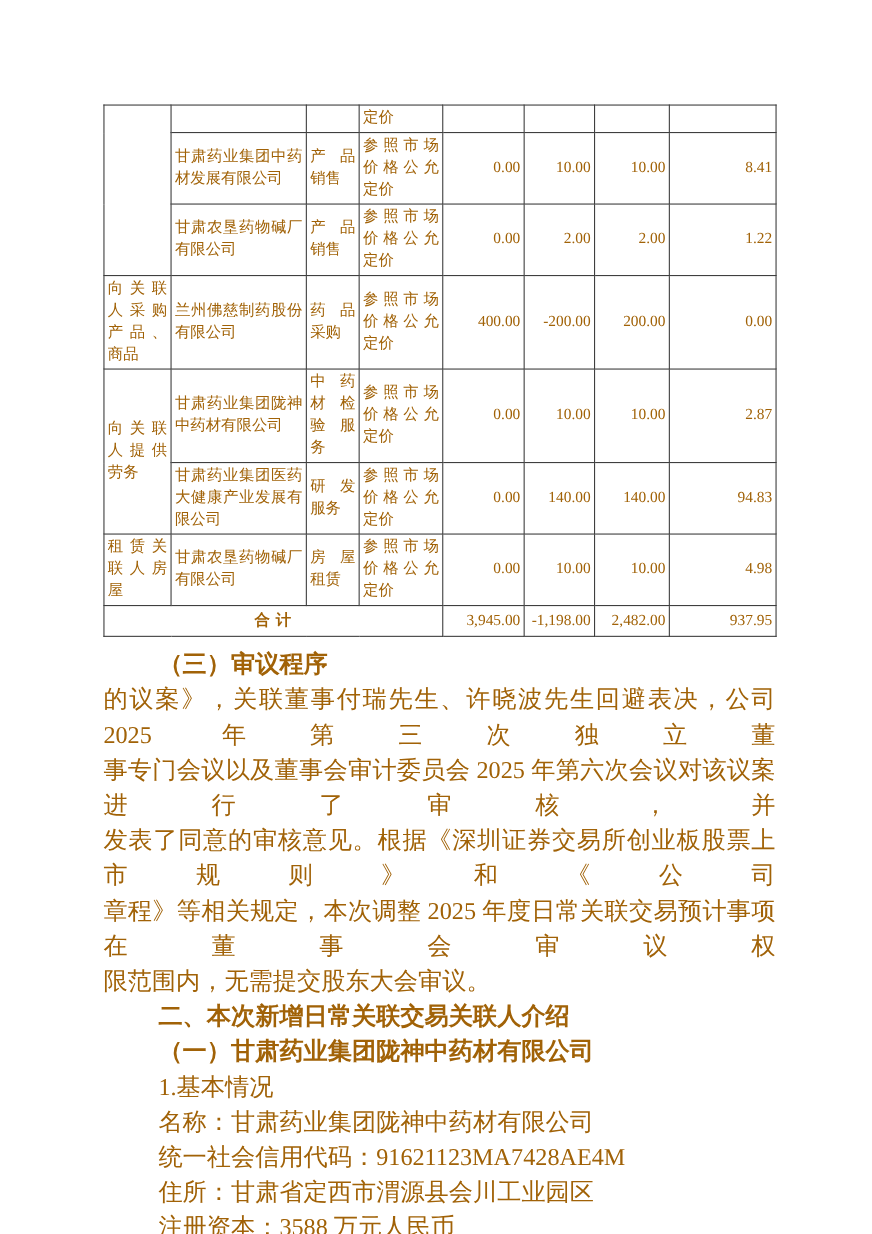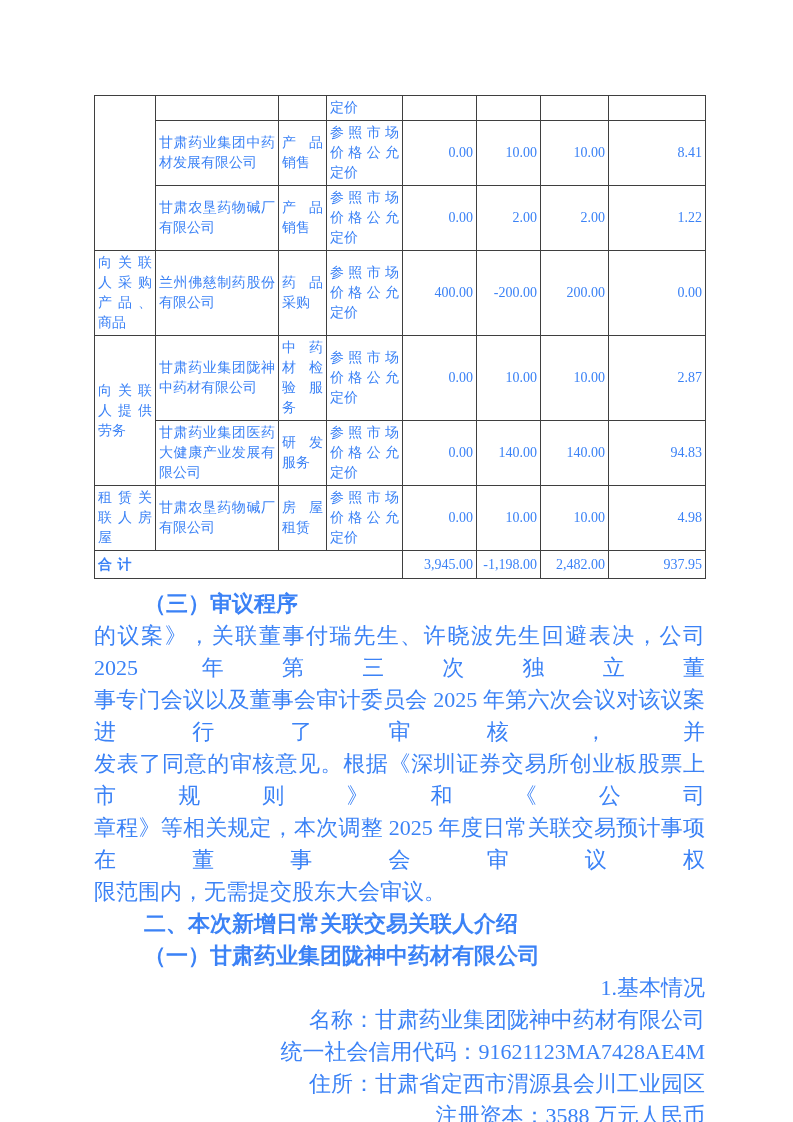--- a/index.html
+++ b/index.html
@@ -2,21 +2,21 @@
 <html><head>
 <meta charset="utf-8">
 <style>
   * { box-sizing: border-box; margin: 0; padding: 0; }
   html, body { background: #ffffff; }
   .page {
     position: relative;
     width: 793px;
     height: 1122px;
     background: #ffffff;
-    color: #3b82f6;
+    color: #a16207;
     font-family: "Liberation Serif", "DejaVu Serif", serif;
     padding: 95px 88px 0 94px;
     overflow: hidden;
   }
   
   table.rpt {
     border-collapse: collapse;
     table-layout: fixed;
     width: 611px;
     font-size: 14px;
@@ -30,29 +30,29 @@
     overflow: hidden;
   }
   tr.row-partial { height: 22px; }
   tr.row-std     { height: 62px; }
   tr.row-total   { height: 28px; }
   td.c-group   { text-align: justify; text-justify: inter-character; padding: 2px 2px; }
   td.c-company { text-align: justify; text-justify: inter-character; padding: 2px 3px; }
   td.c-type    { text-align: justify; text-justify: inter-character; padding: 2px 3px; }
   td.c-pricing { text-align: justify; text-justify: inter-character; padding: 2px 4px; }
   td.c-num     { text-align: right; padding: 2px 1px; }
-  td.c-total-label { font-weight: bold; letter-spacing: 1px; }
+  td.c-total-label { text-align: center; font-weight: bold; letter-spacing: 1px; }
   
   .body-block { width: 611px; font-size: 22px; line-height: 32px; }
   .sec-review { margin-top: 9px; }
   .heading { font-weight: bold; padding-left: 50px; }
   .pline { text-align: justify; text-align-last: justify; text-justify: inter-character; }
   .pline.first { text-indent: 50px; }
   .pline.last  { text-align-last: left; }
-  .plain-line { padding-left: 50px; text-align: right; }
+  .plain-line { padding-left: 50px; }
 </style>
 </head>
 <body>
 
 <div class="page">
 
   <table class="rpt">
     <colgroup>
       <col style="width:61px">
         <col style="width:123px">

